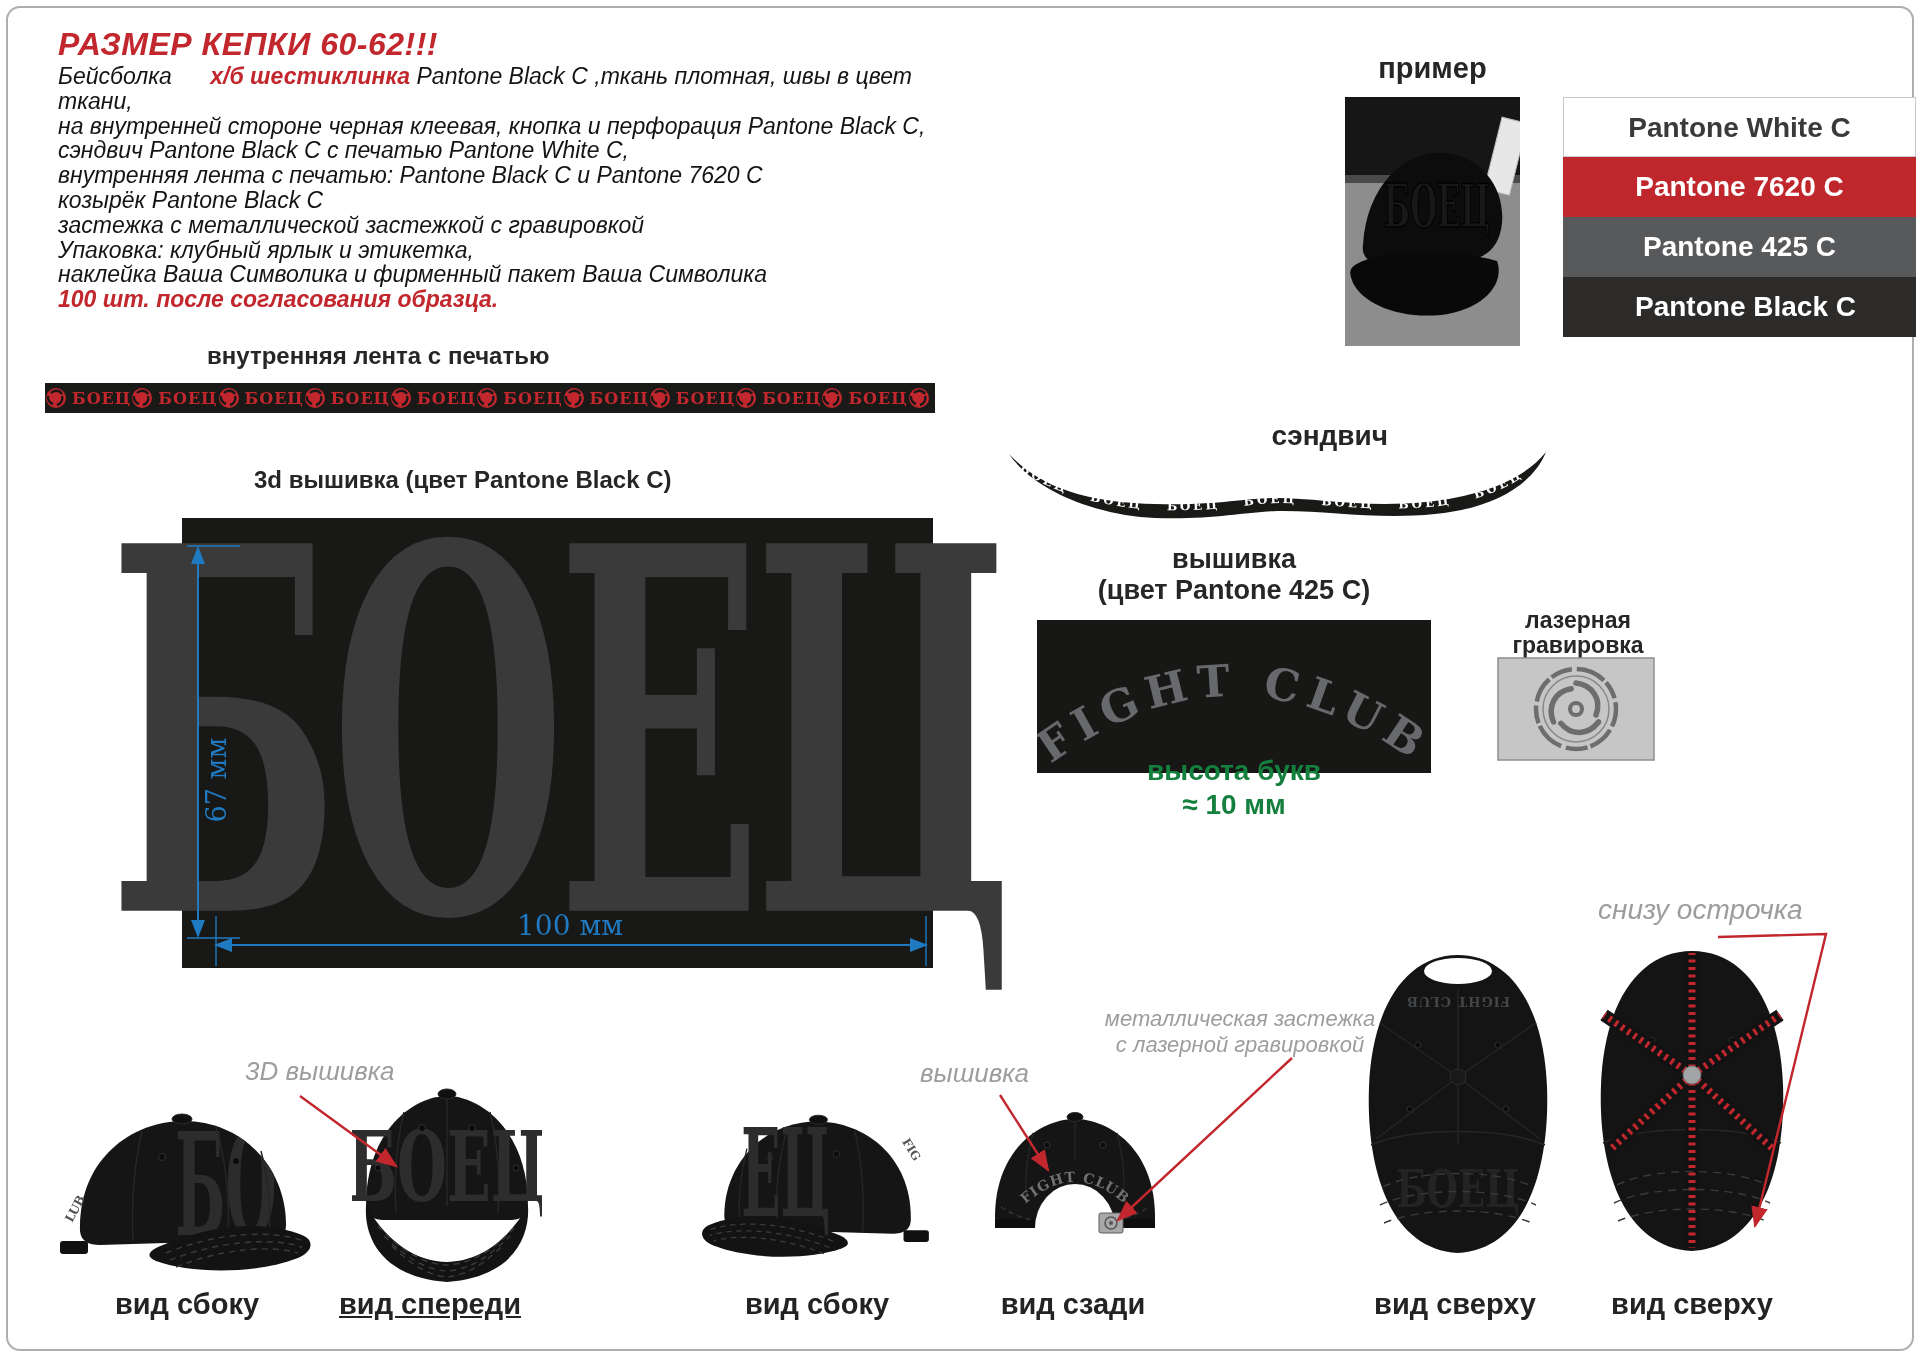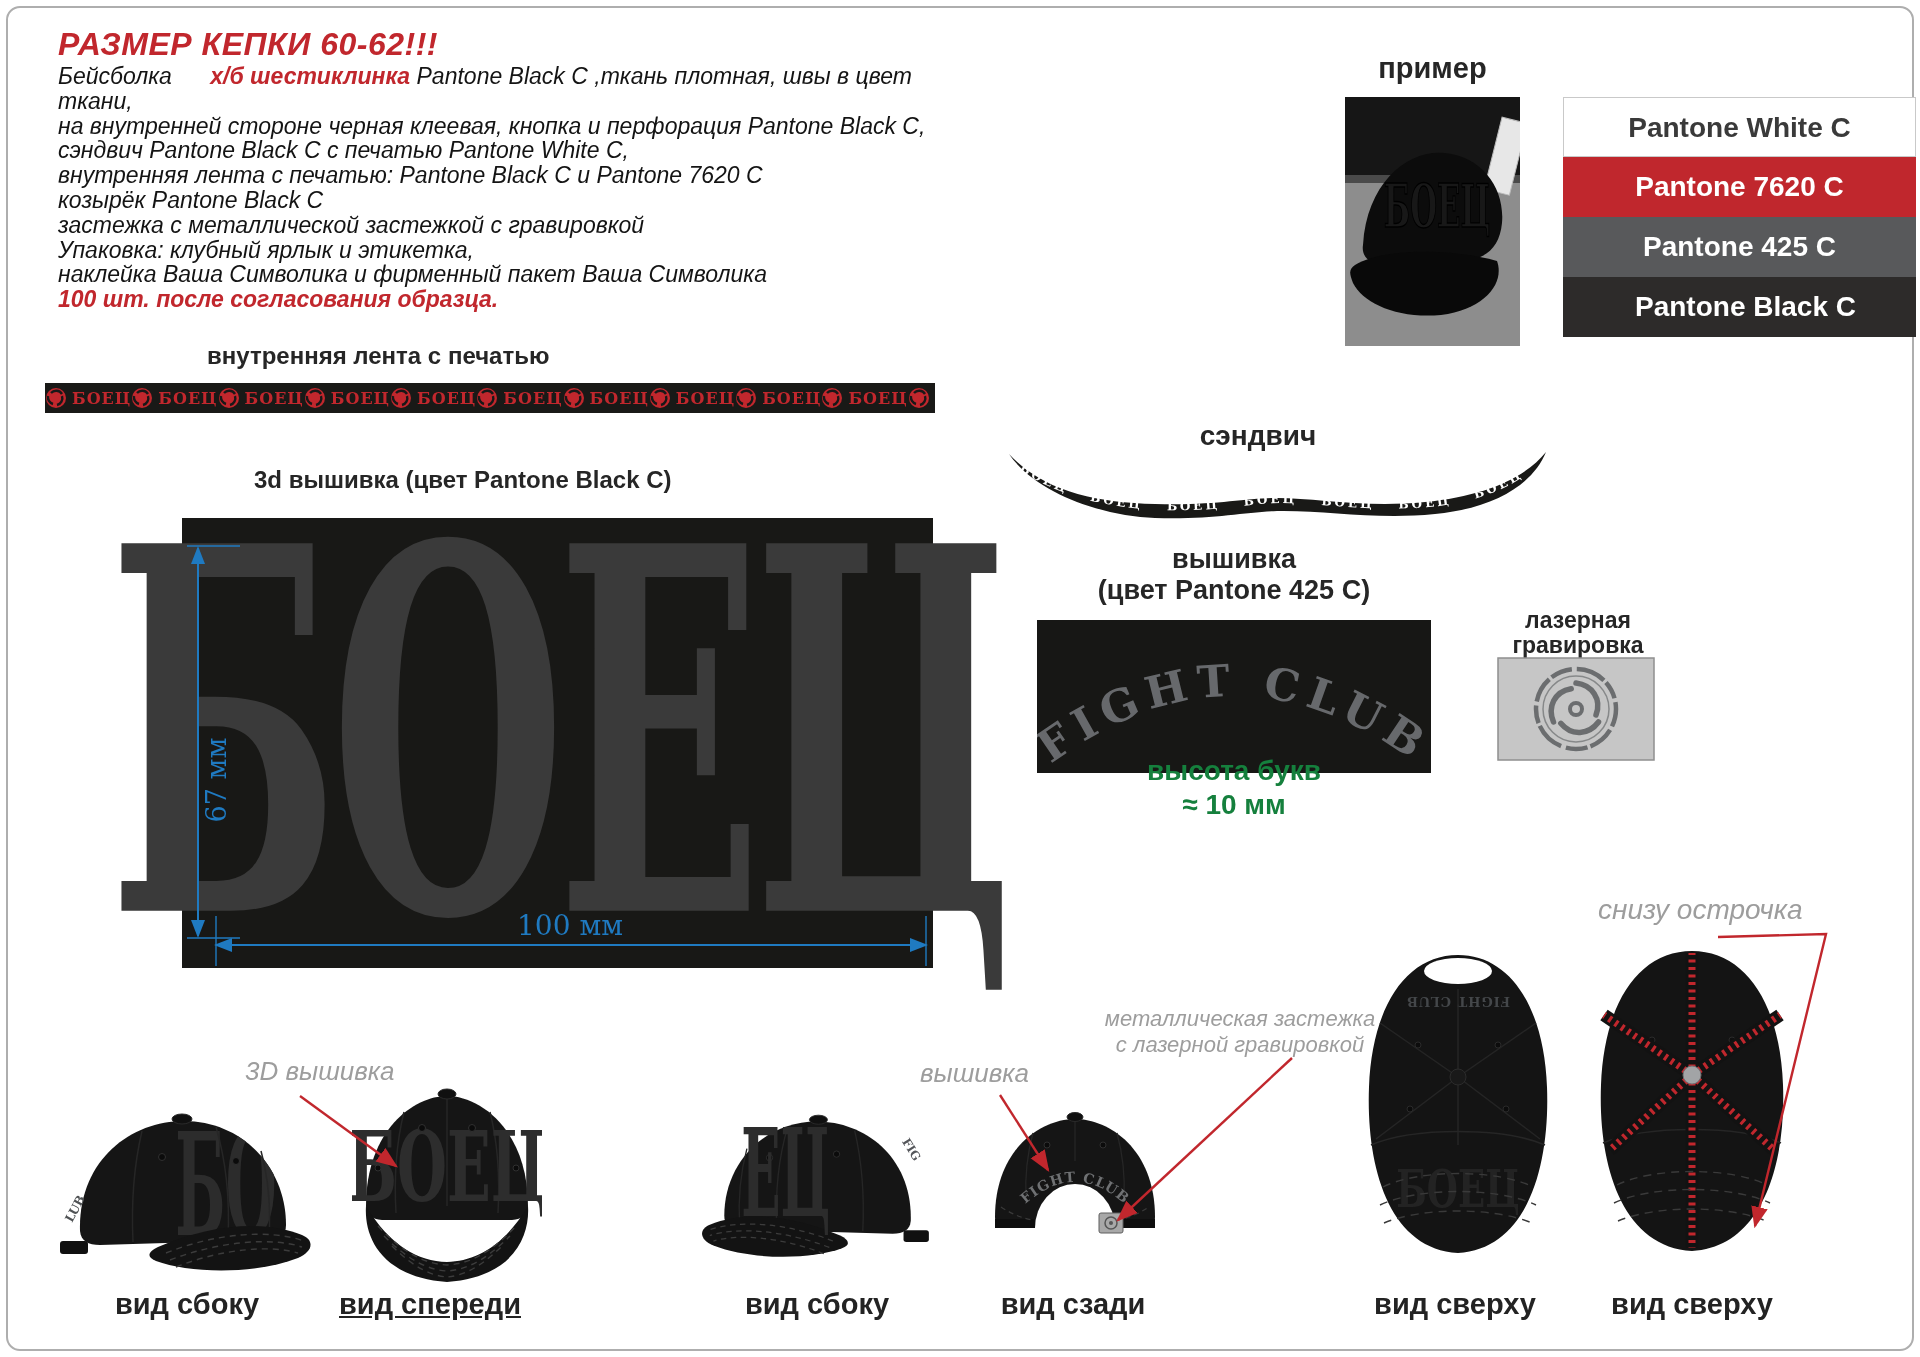--- a/index.html
+++ b/index.html
@@ -29,21 +29,21 @@
   .swatch{height:60px;line-height:60px;text-align:center;font-size:28px;font-weight:bold;box-sizing:border-box;}
 
   
   .emb3d-title{left:254px;top:466px;font-size:24px;font-weight:bold;color:#262626;}
   .square{left:182px;top:518px;width:751px;height:450px;background:#181816;}
   .logo3d{position:absolute;left:40px;right:40px;top:0;bottom:20px;display:flex;align-items:center;justify-content:center;}
   .logo3d span{display:inline-block;font-family:"DejaVu Serif",serif;font-weight:bold;font-size:300px;
                color:#3a3a3a;letter-spacing:-10px;transform:scale(0.9,1.68);}
 
   
-  .sandwich-label{left:1128px;top:420px;width:260px;text-align:center;font-size:28px;font-weight:bold;color:#262626;}
+  .sandwich-label{left:1128px;top:420px;width:260px;text-align:right;font-size:28px;font-weight:bold;color:#262626;}
   .ribbon{left:1005px;top:446px;}
 
   
   .emb425-label{left:1037px;top:544px;width:394px;text-align:center;font-size:27px;font-weight:bold;color:#262626;line-height:31px;}
   .fc-rect{left:1037px;top:620px;width:394px;height:153px;background:#171715;}
   .emb425-note{left:1037px;top:754px;width:394px;text-align:center;font-size:28px;font-weight:bold;color:#15803d;line-height:34px;}
 
   
   .engraving-label{left:1488px;top:592px;width:180px;text-align:center;font-size:23px;font-weight:bold;color:#262626;line-height:25px;margin-top:16px;}
   .engraving-box{left:1497px;top:657px;}

